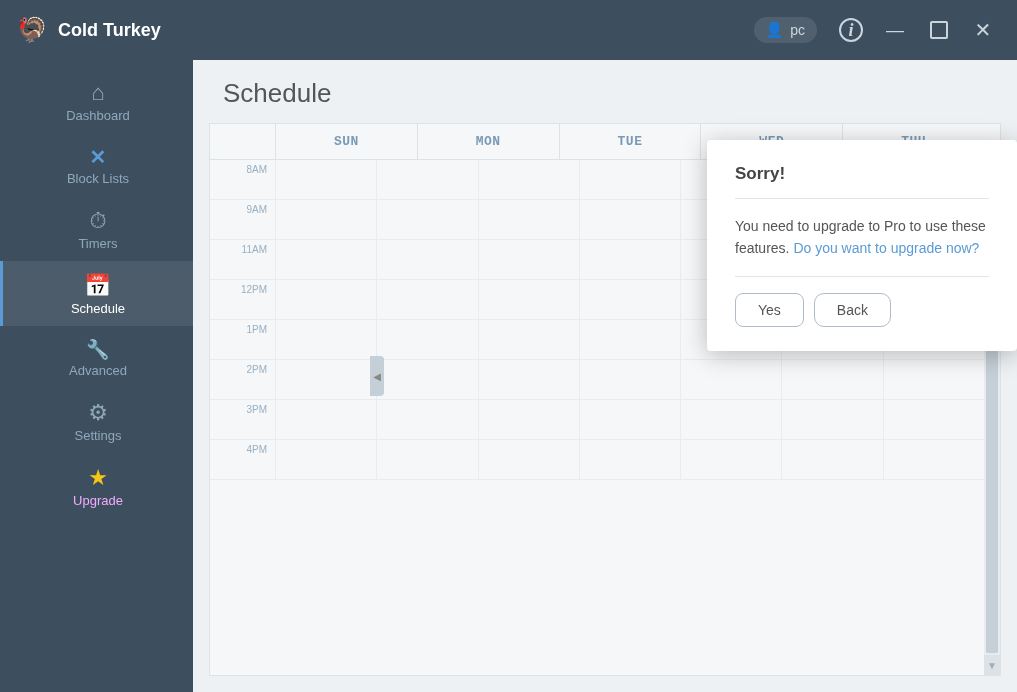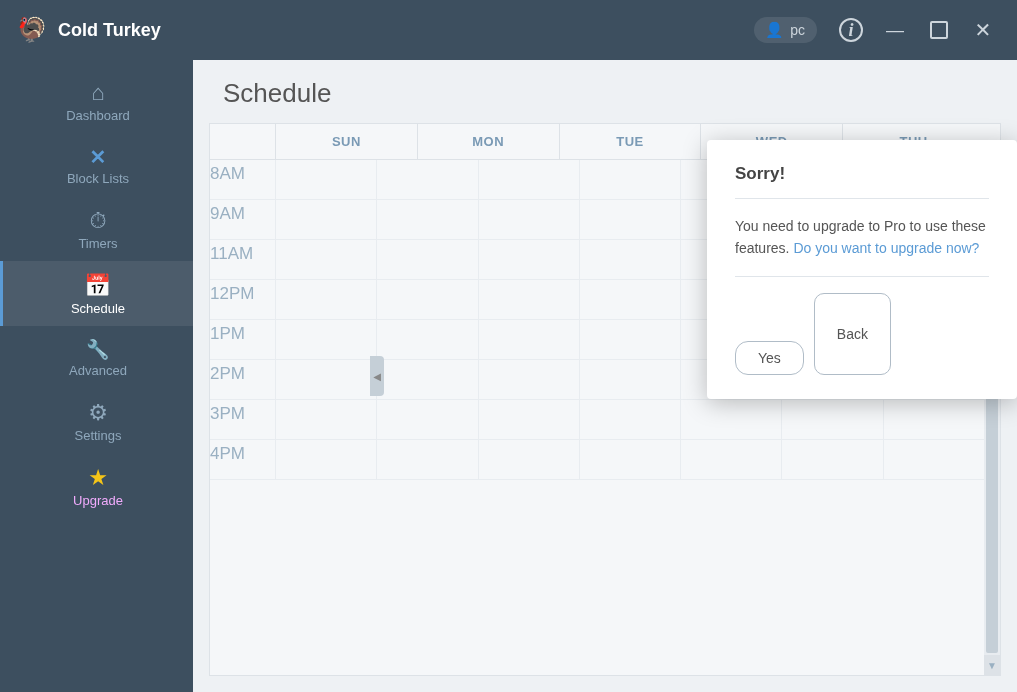--- a/index.html
+++ b/index.html
@@ -151,41 +151,43 @@
     }
     .day-header {
       flex: 1;
       text-align: center;
       padding: 10px 0;
       font-size: 13px;
       font-weight: 600;
       color: #7a9ab5;
       letter-spacing: 0.5px;
       border-left: 1px solid #dde2e7;
+      font-family: Liberation Mono, monospace;
     }
 
     .schedule-body {
       flex: 1;
       overflow: hidden;
       display: flex;
     }
     .schedule-rows {
       flex: 1;
       overflow: hidden;
     }
     .time-row {
       display: flex;
       border-bottom: 1px solid #e8ecf0;
       height: 40px;
     }
     .time-label {
       width: 65px;
       flex-shrink: 0;
-      font-size: 17px;
+      font-size: 10px;
       color: #9ab0c2;
+      text-align: right;
       padding-right: 8px;
       padding-top: 4px;
     }
     .day-cell {
       flex: 1;
       border-left: 1px solid #e8ecf0;
       height: 40px;
     }
 
     
@@ -265,22 +267,21 @@
       gap: 10px;
       padding-bottom: 8px;
     }
     .btn-yes {
       padding: 8px 22px;
       border: 1px solid #b0bcc7;
       background: #fff;
       color: #555;
       font-size: 14px;
       cursor: pointer;
-      border-radius: 13px;
-      margin-top: 48px;
+      border-radius: 8px;
     }
     .btn-back {
       padding: 7px 22px;
       border: 1px solid #b0bcc7;
       background: #fff;
       color: #555;
       font-size: 14px;
       cursor: pointer;
       border-radius: 10px;
     }

